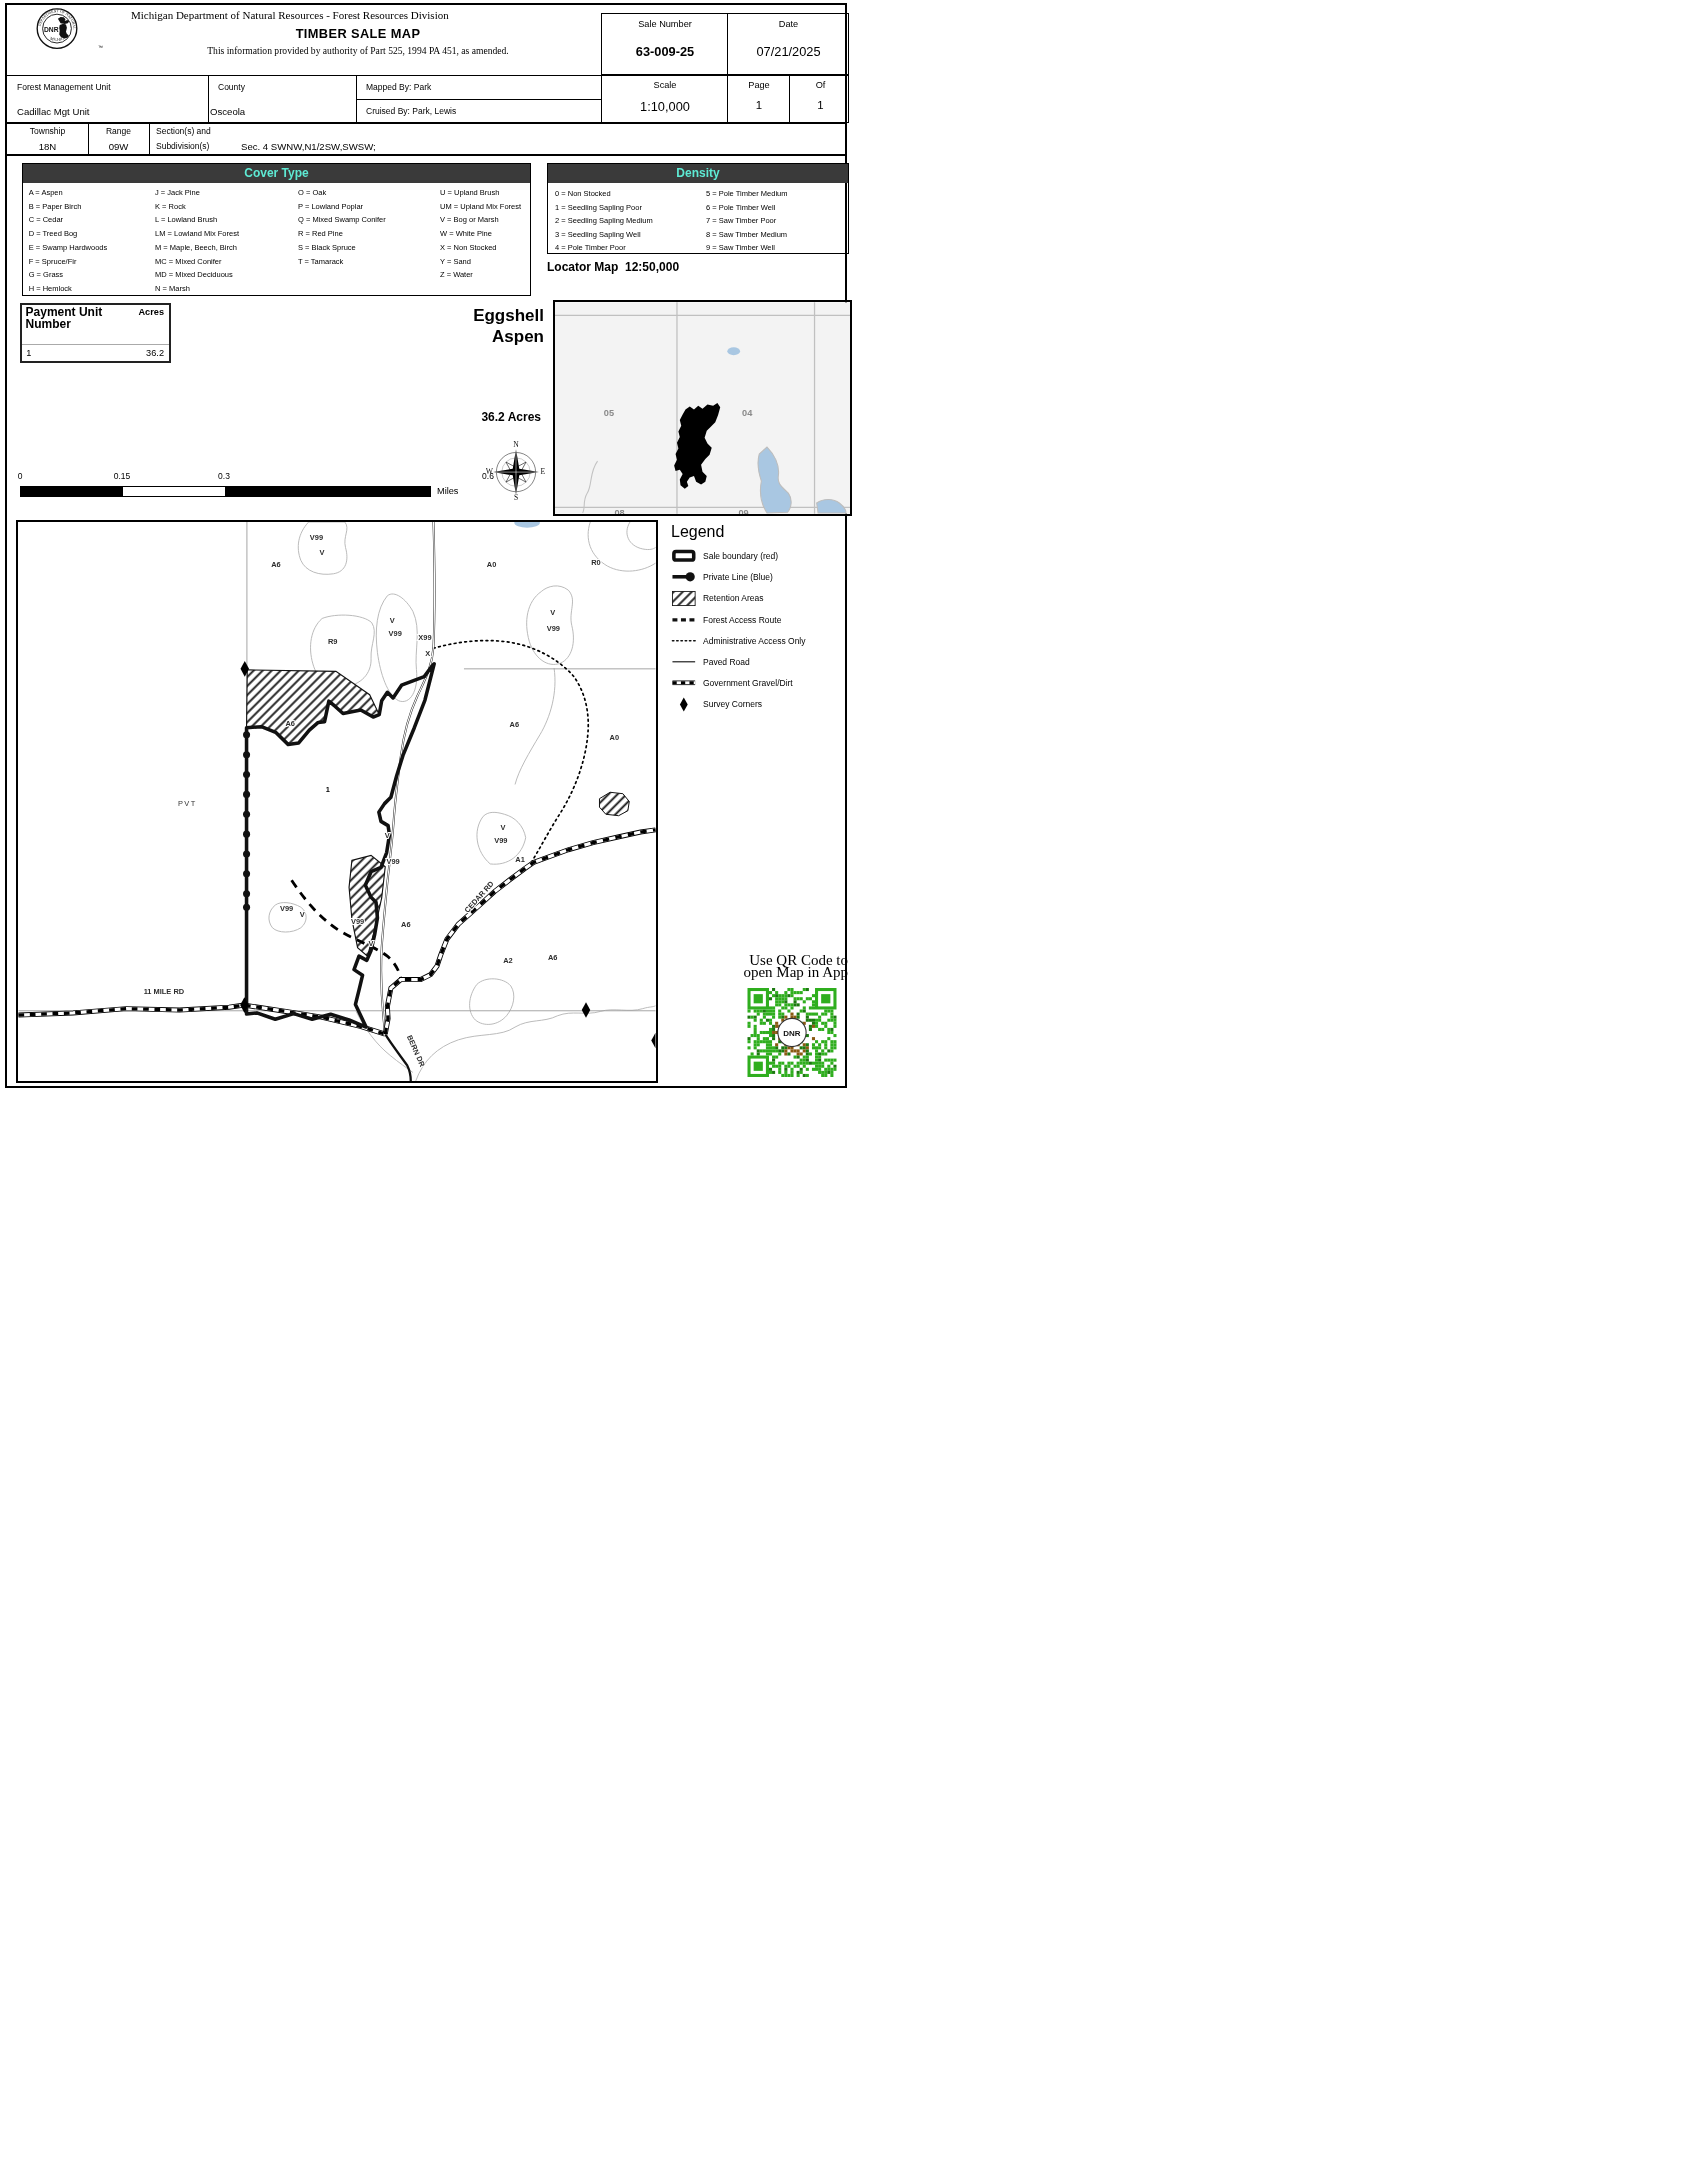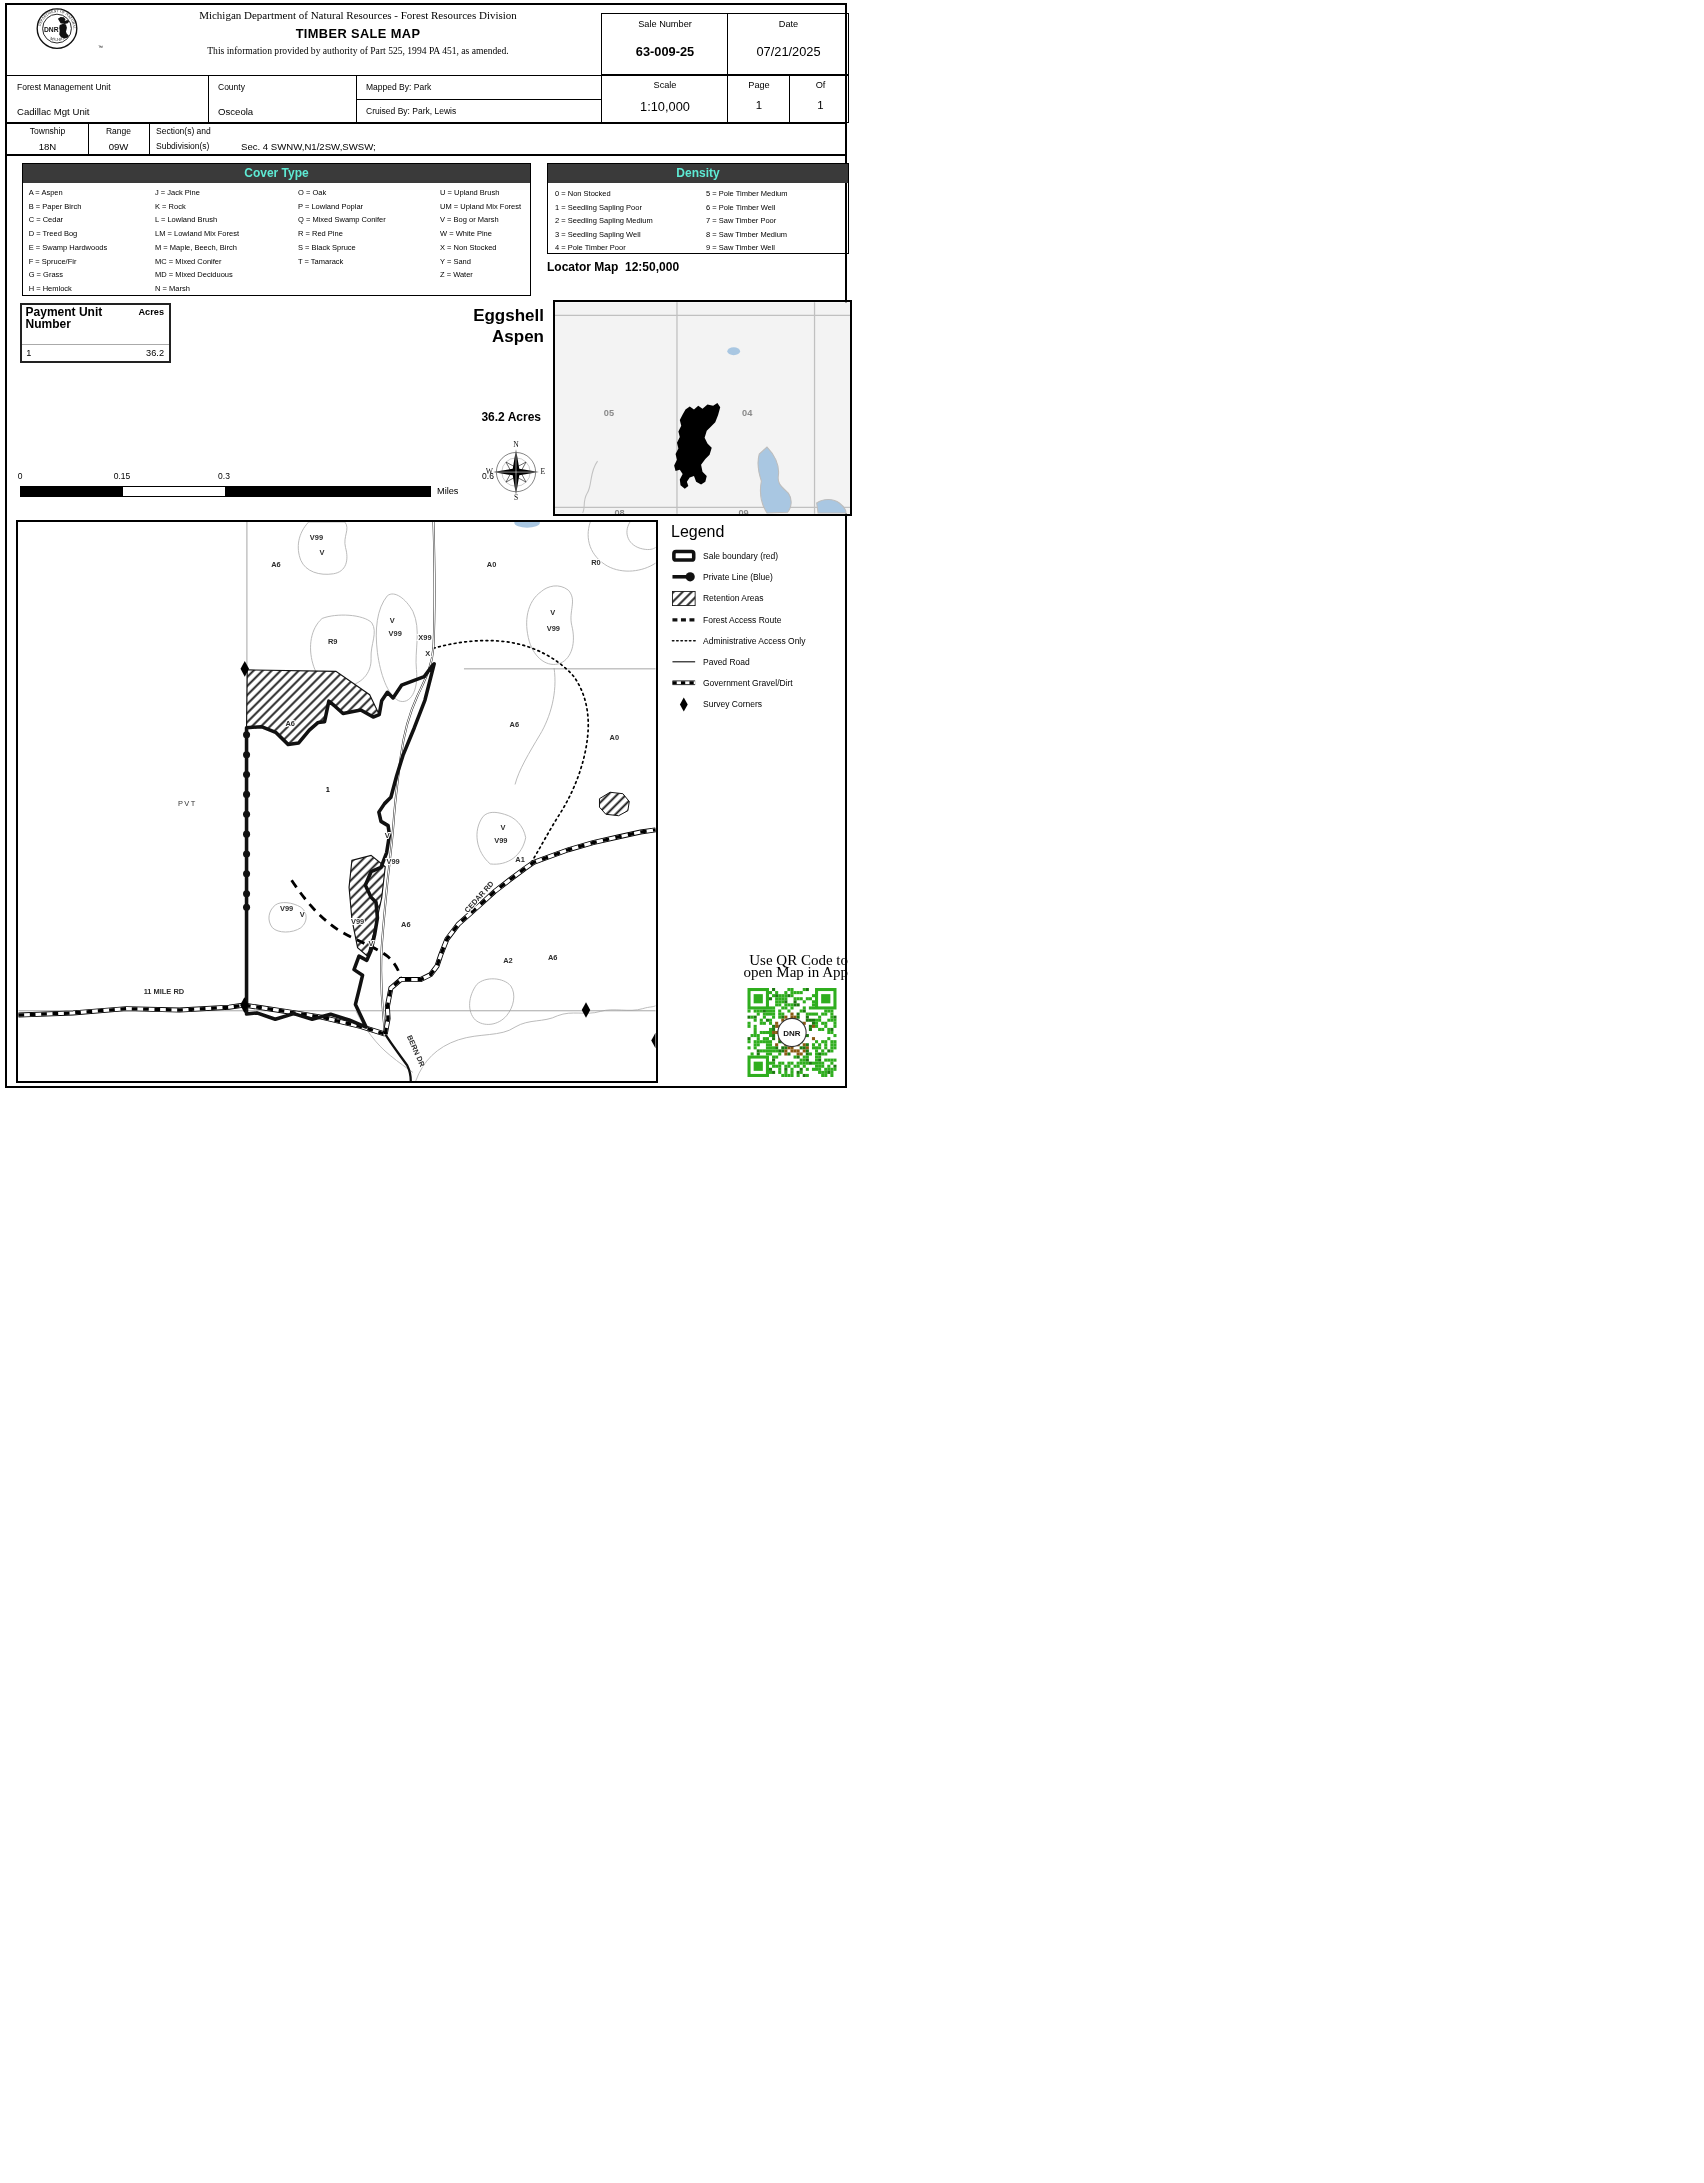--- a/index.html
+++ b/index.html
@@ -5,21 +5,21 @@
   html,body{margin:0;padding:0;background:#fff;}
   body{width:852px;height:1092px;position:relative;font-family:"Liberation Sans",sans-serif;color:#000;overflow:hidden;}
   .abs{position:absolute;}
   .serif{font-family:"Liberation Serif",serif;}
   .page-border{left:5px;top:2.8px;width:838px;height:1081px;border:2.1px solid #000;}
   .box{border:1.8px solid #000;box-sizing:border-box;}
   .lbl{font-size:8.5px;}
   .val{font-size:9.6px;}
   .ctr{text-align:center;}
   
-  .agency{left:131px;top:8.5px;width:454px;text-align:center;font-size:11px;}
+  .agency{left:131px;top:8.5px;width:454px;font-size:11px;}
   .maptitle{left:131px;top:25.6px;width:454px;text-align:center;font-size:12.8px;font-weight:bold;letter-spacing:0.4px;}
   .authority{left:131px;top:45px;width:454px;text-align:center;font-size:9.6px;}
   
   .panel-hd{background:#3a3a3a;color:#5eead4;font-weight:bold;font-size:12px;text-align:center;line-height:19px;height:19px;}
   .cov-item{font-size:7.5px;line-height:13.7px;white-space:nowrap;}
   .den-item{font-size:7.5px;line-height:13.5px;white-space:nowrap;}
   
   .maplbl{font-family:"Liberation Sans",sans-serif;font-weight:bold;font-size:10.5px;fill:#2d2d2d;stroke:#fff;stroke-width:3px;paint-order:stroke;text-anchor:middle;}
   .pvt{font-weight:normal;letter-spacing:2px;fill:#333;stroke-width:2px;}
   .unit{stroke-width:4px;fill:#000;}
@@ -72,21 +72,21 @@
   <div class="abs ctr" style="left:189px;top:3.6px;width:59px;font-size:9.2px">Of</div>
   <div class="abs ctr" style="left:189px;top:23.4px;width:59px;font-size:11.4px">1</div>
 </div>
 
 <div class="abs" style="left:7px;top:75px;width:594px;height:48px;border-top:1.8px solid #000;border-bottom:0;box-sizing:border-box">
   <div class="abs" style="left:201px;top:0;height:48px;border-left:1.4px solid #000"></div>
   <div class="abs" style="left:349px;top:0;height:48px;border-left:1.4px solid #000"></div>
   <div class="abs lbl" style="left:10px;top:5.7px">Forest Management Unit</div>
   <div class="abs val" style="left:10px;top:30px">Cadillac Mgt Unit</div>
   <div class="abs lbl" style="left:211px;top:5.7px">County</div>
-  <div class="abs val" style="left:211px;top:30px">Osceola</div>
+  <div class="abs val" style="left:203px;top:30px">Osceola</div>
   <div class="abs" style="left:349px;top:23.4px;width:245px;border-top:1.4px solid #000"></div>
   <div class="abs lbl" style="left:359px;top:5.7px"><span>Mapped By:</span> <span>Park</span></div>
   <div class="abs lbl" style="left:359px;top:30px"><span>Cruised By:</span> <span>Park, Lewis</span></div>
 </div>
 
 <div class="abs" style="left:7px;top:122px;width:840px;height:34px;border-top:2.1px solid #000;border-bottom:2.1px solid #000;box-sizing:border-box">
   <div class="abs" style="left:81px;top:0;height:100%;border-left:1.4px solid #000"></div>
   <div class="abs" style="left:142px;top:0;height:100%;border-left:1.4px solid #000"></div>
   <div class="abs ctr lbl" style="left:0;top:2.1px;width:81px">Township</div>
   <div class="abs ctr val" style="left:0;top:17px;width:81px">18N</div>

